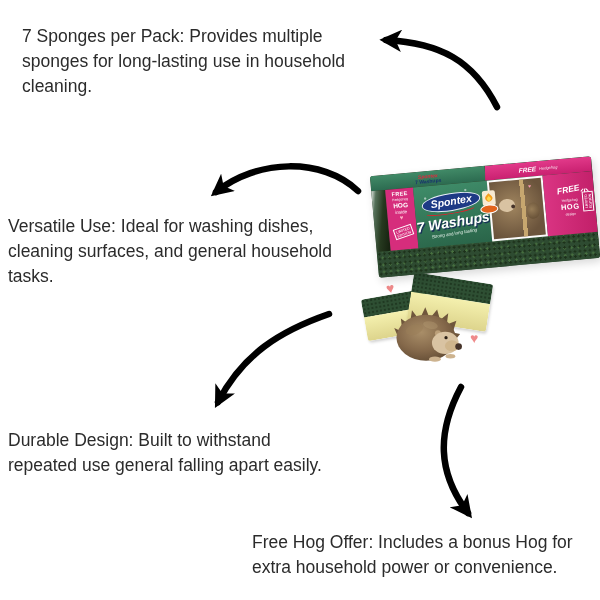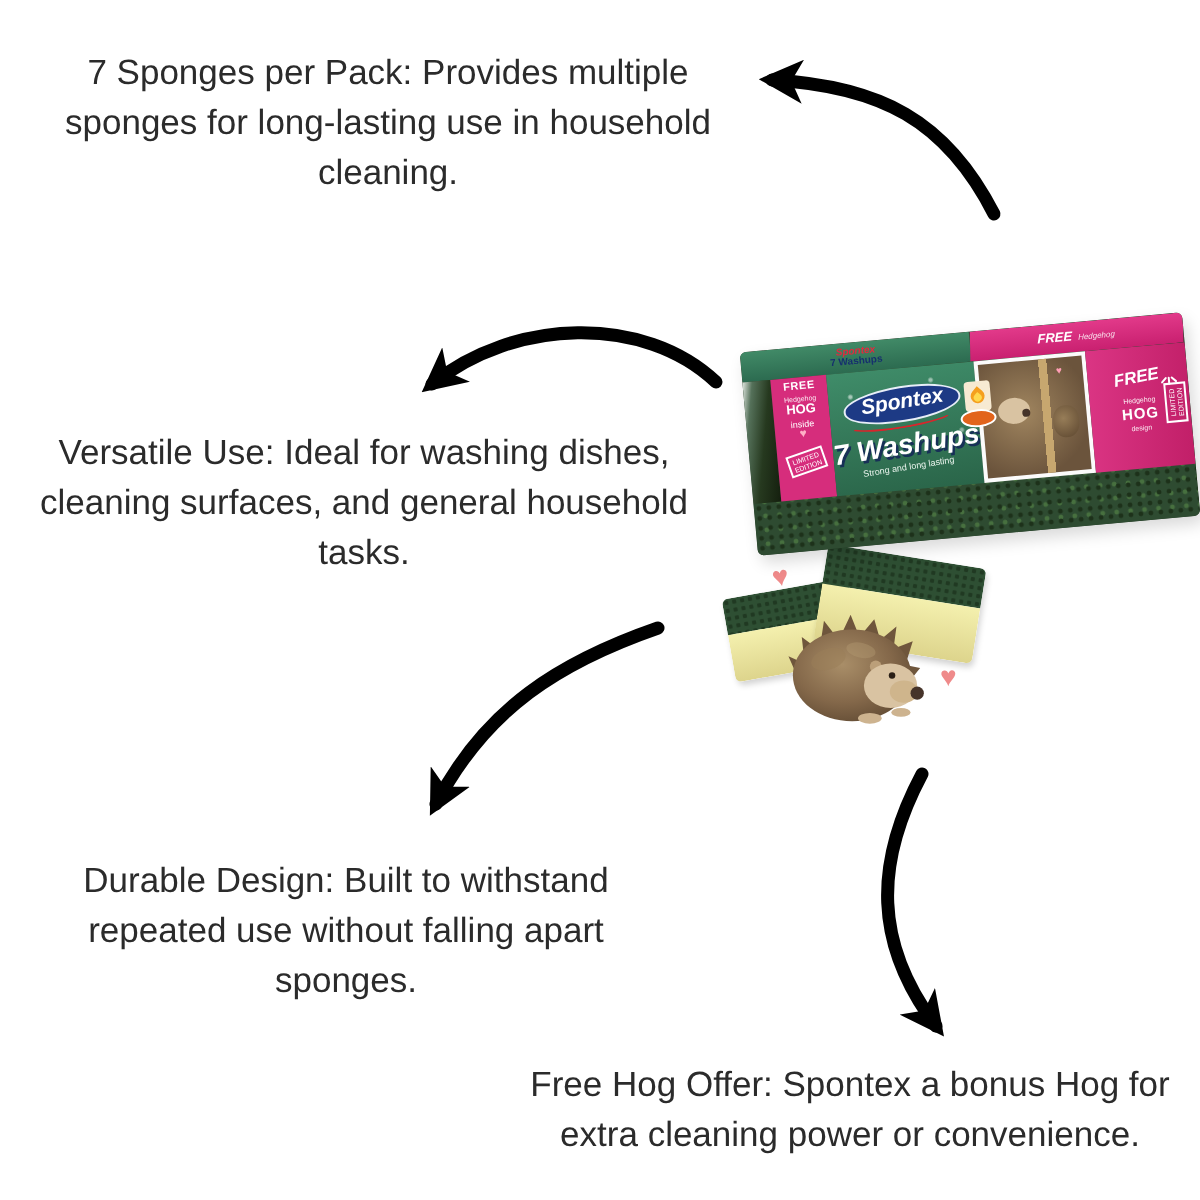--- a/index.html
+++ b/index.html
@@ -4,21 +4,21 @@
 <style>
   html,body{margin:0;padding:0;}
   body{
     width:600px;height:600px;position:relative;overflow:hidden;
     background:#ffffff;
     font-family:"Liberation Sans","DejaVu Sans",sans-serif;
     color:#262626;
   }
   
   .feature{
-    position:absolute;text-align:center;
+    position:absolute;text-align:left;
     font-size:17.5px;line-height:1.43;color:#2b2b2b;
   }
   #feature-1{left:22px;top:24px;width:344px;}
   #feature-2{left:8px;top:214px;width:348px;}
   #feature-3{left:8px;top:428px;width:330px;}
   #feature-4{left:252px;top:530px;width:346px;}
 
   
   #arrows{position:absolute;left:0;top:0;z-index:5;pointer-events:none;}
 
@@ -122,22 +122,22 @@
   #hedgehog{position:absolute;left:40px;top:26px;z-index:2;}
   .heart{position:absolute;color:#ef8a8a;font-size:14px;z-index:3;}
   #heart-a{left:34px;top:2px;transform:rotate(-10deg);}
   #heart-b{left:118px;top:52px;}
 </style>
 </head>
 <body>
 
 <div class="feature" id="feature-1">7 Sponges per Pack: Provides multiple sponges for long-lasting use in household cleaning.</div>
 <div class="feature" id="feature-2">Versatile Use: Ideal for washing dishes, cleaning surfaces, and general household tasks.</div>
-<div class="feature" id="feature-3">Durable Design: Built to withstand repeated use without falling apart sponges.</div>
-<div class="feature" id="feature-4">Free Hog Offer: Spontex a bonus Hog for extra cleaning power or convenience.</div>
+<div class="feature" id="feature-3">Durable Design: Built to withstand repeated use general falling apart easily.</div>
+<div class="feature" id="feature-4">Free Hog Offer: Includes a bonus Hog for extra household power or convenience.</div>
 
 <svg id="arrows" width="600" height="600" viewBox="0 0 600 600">
   <defs>
     <marker id="ah" viewBox="0 0 10 10" refX="7" refY="5" markerWidth="3.4" markerHeight="3.4" orient="auto" markerUnits="strokeWidth">
       <polygon points="0,0 10,5 0,10 2.6,5" fill="#000"></polygon>
     </marker>
   </defs>
   <path d="M 497 107 C 473 60 440 43 386 40" fill="none" stroke="#000" stroke-width="6.5" stroke-linecap="round" marker-end="url(#ah)"></path>
   <path d="M 358 191 C 322 157 257 159 216 192" fill="none" stroke="#000" stroke-width="6.5" stroke-linecap="round" marker-end="url(#ah)"></path>
   <path d="M 329 314 C 280 331 243 354 218 402" fill="none" stroke="#000" stroke-width="6.5" stroke-linecap="round" marker-end="url(#ah)"></path>

